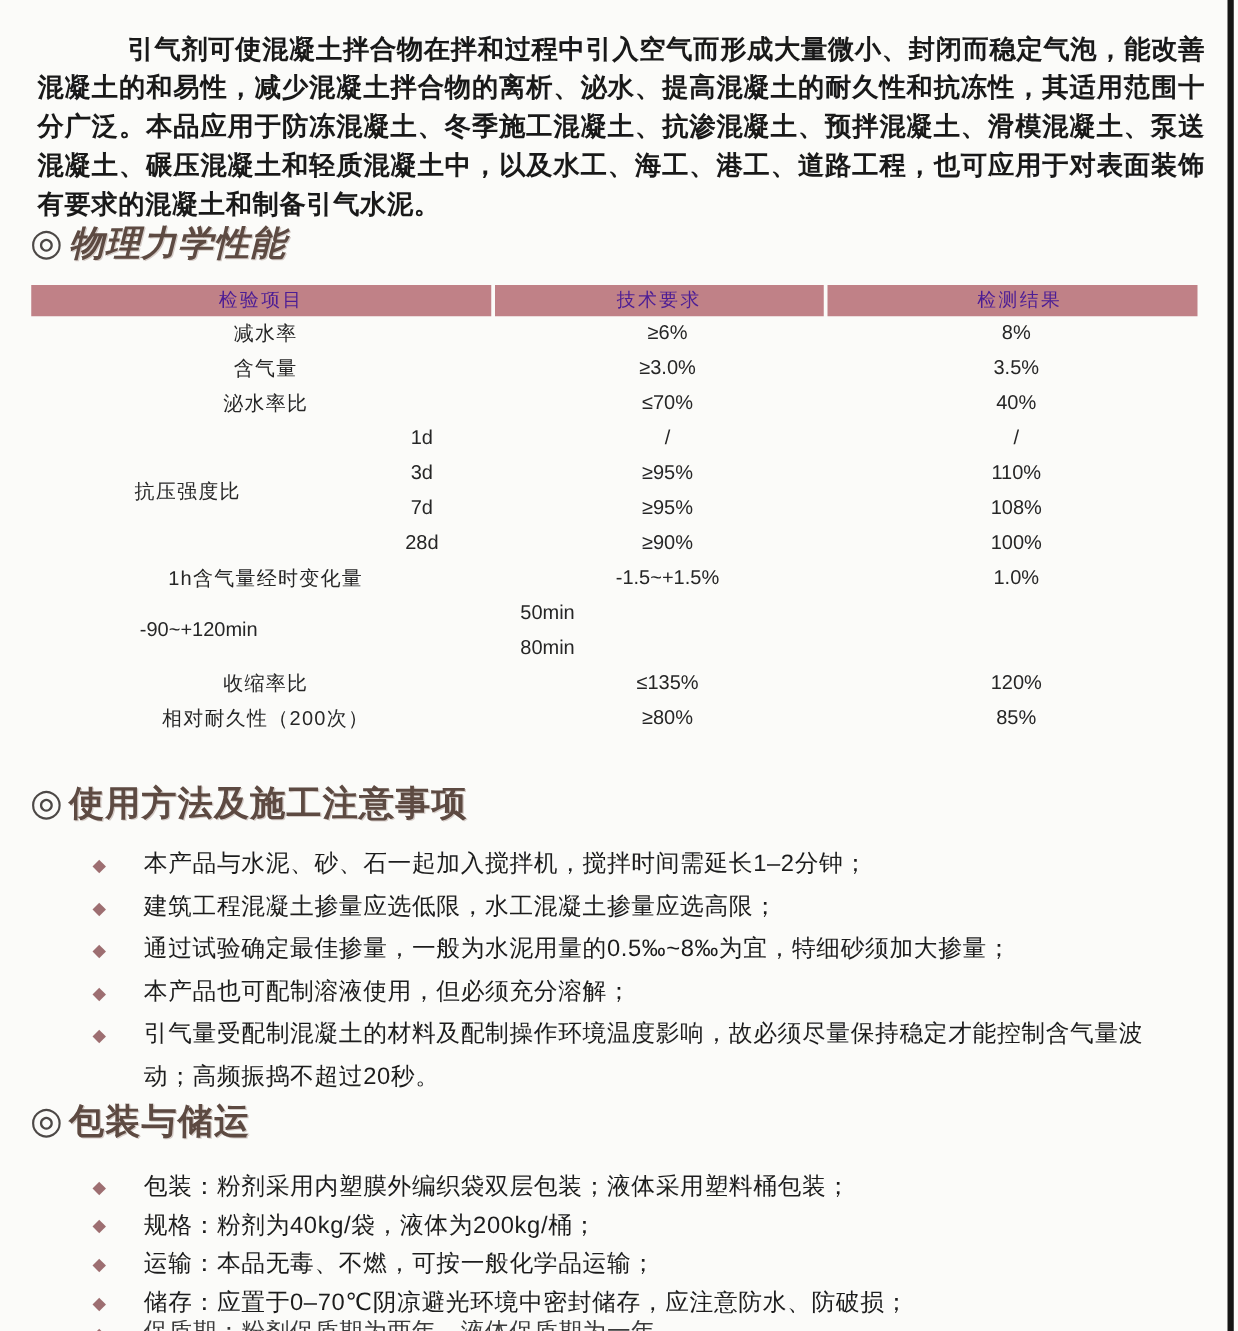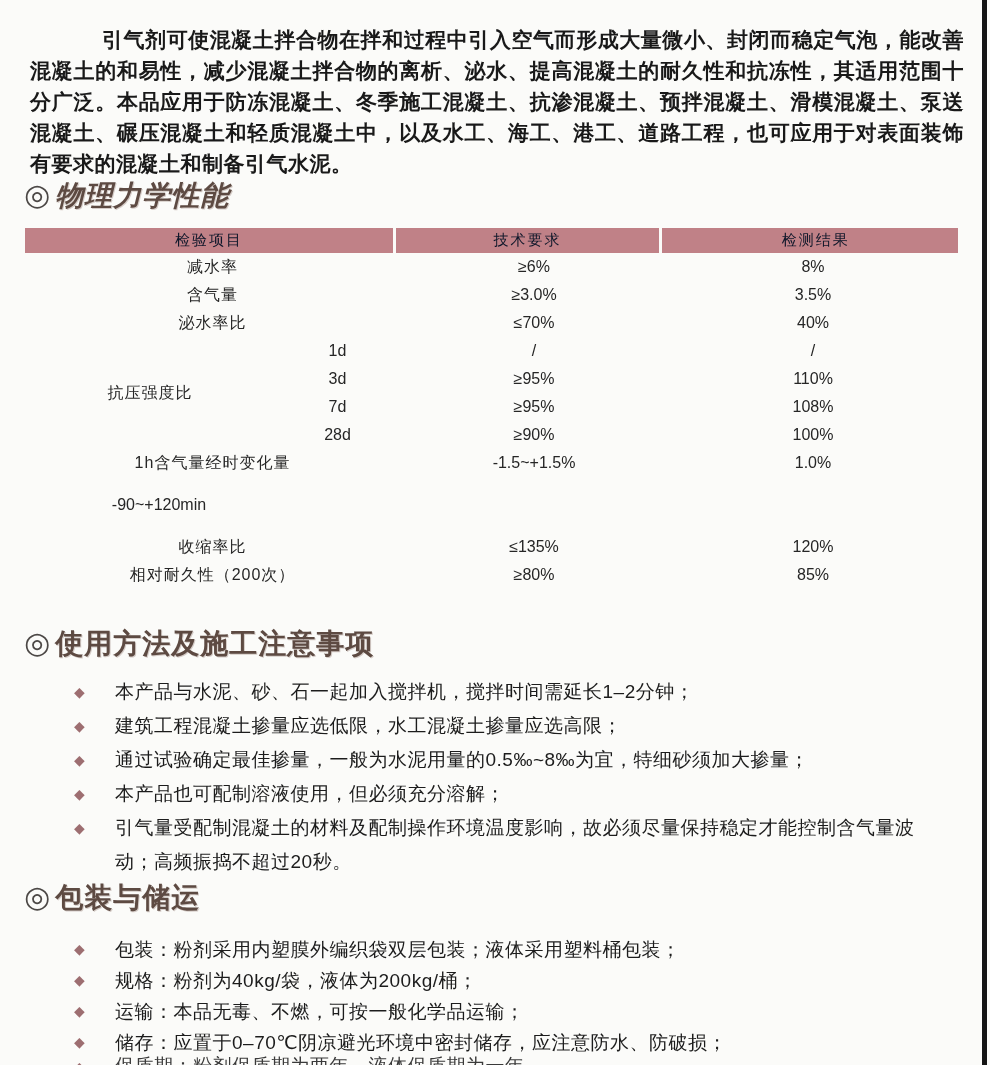--- a/index.html
+++ b/index.html
@@ -35,21 +35,21 @@
     font-weight:normal;color:#4c4846;font-size:30px;
     margin-right:4px;text-shadow:none;
   }
   #head-1{top:178px;font-style:italic;}
   #head-2{top:626px;}
   #head-3{top:880px;}
   
   .ptable{position:absolute;top:228px;left:25px;width:933px;font-size:16px;color:#262626;}
   .thead{display:flex;height:25px;}
   .th{
-    background:#c08187;color:#0f172a;font-size:15px;letter-spacing:2px;
+    background:#c08187;color:#4c1d95;font-size:15px;letter-spacing:2px;
     display:flex;align-items:center;justify-content:center;height:25px;
   }
   .th1{width:373px;margin-right:3px;}
   .th2{width:266px;margin-right:3px;text-align:right;}
   .th3{width:288px;padding-left:12px;}
   .trow{display:flex;}
   .trow .c{display:flex;align-items:center;justify-content:center;height:28px;}
   .c.item{width:375px;letter-spacing:1px;}
   .c.req{width:268px;}
   .c.res{width:290px;}
@@ -150,20 +150,24 @@
     <div class="trow">
       <div class="c item">1h含气量经时变化量</div>
       <div class="c req">-1.5~+1.5%</div>
       <div class="c res">1.0%</div>
     </div>
 
     <div class="trow">
       <div class="gcol greq">
         <div class="span2">-90~+120min</div>
       </div>
+      <div class="gcol gres">
+        <div>50min</div>
+        <div>80min</div>
+      </div>
     </div>
 
     <div class="trow">
       <div class="c item">收缩率比</div>
       <div class="c req">≤135%</div>
       <div class="c res">120%</div>
     </div>
     <div class="trow">
       <div class="c item">相对耐久性（200次）</div>
       <div class="c req">≥80%</div>

